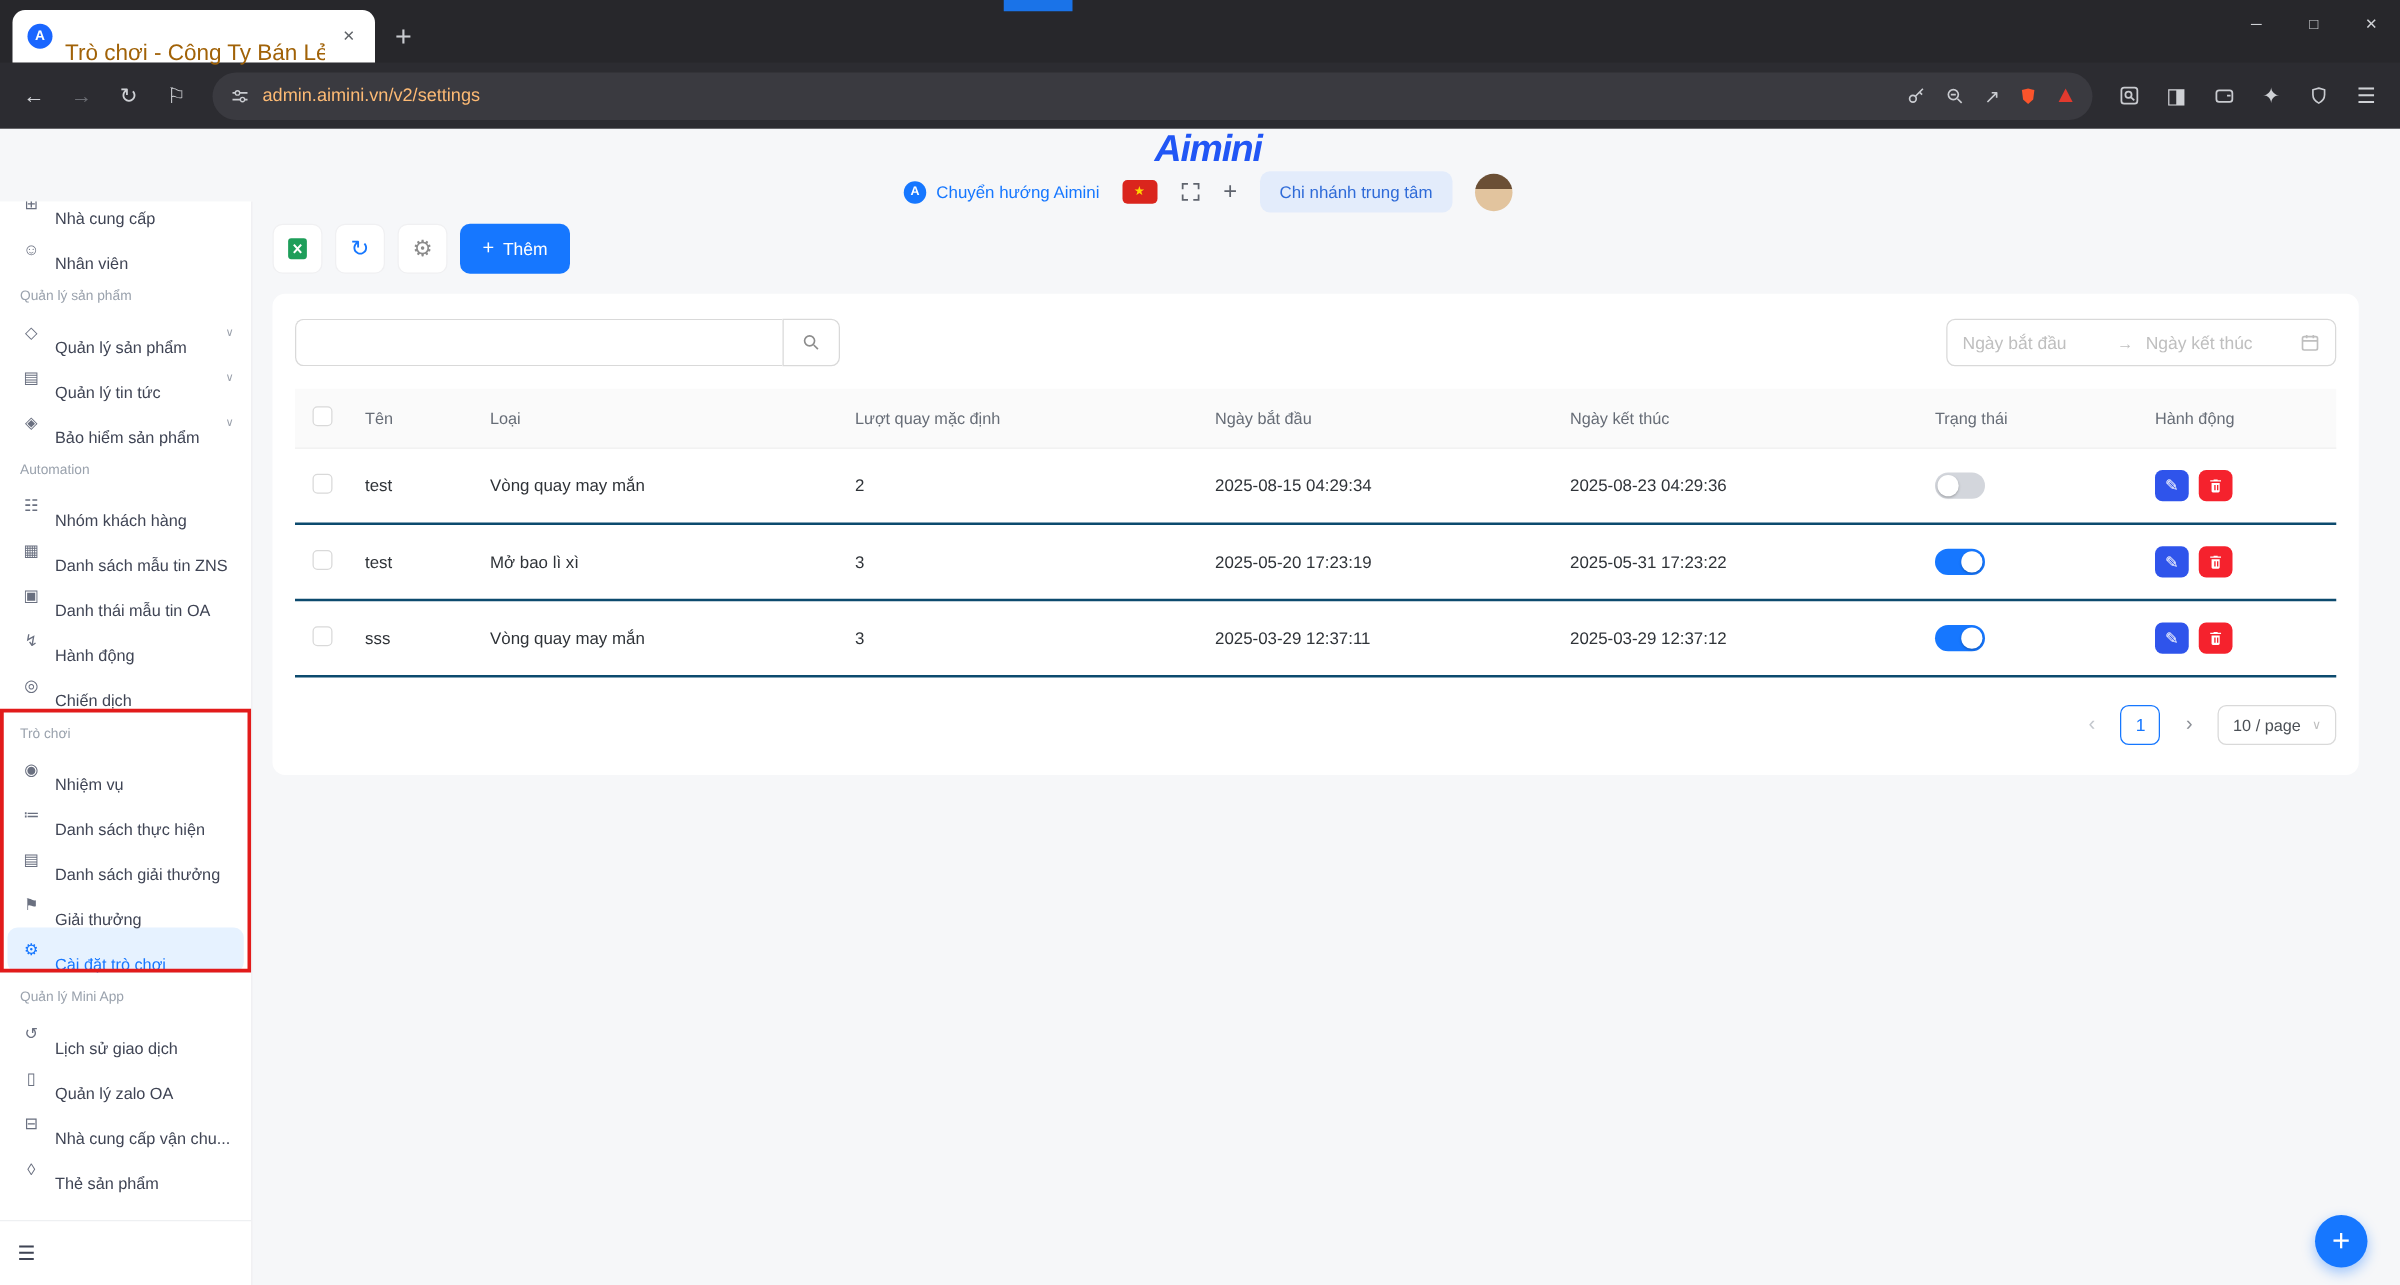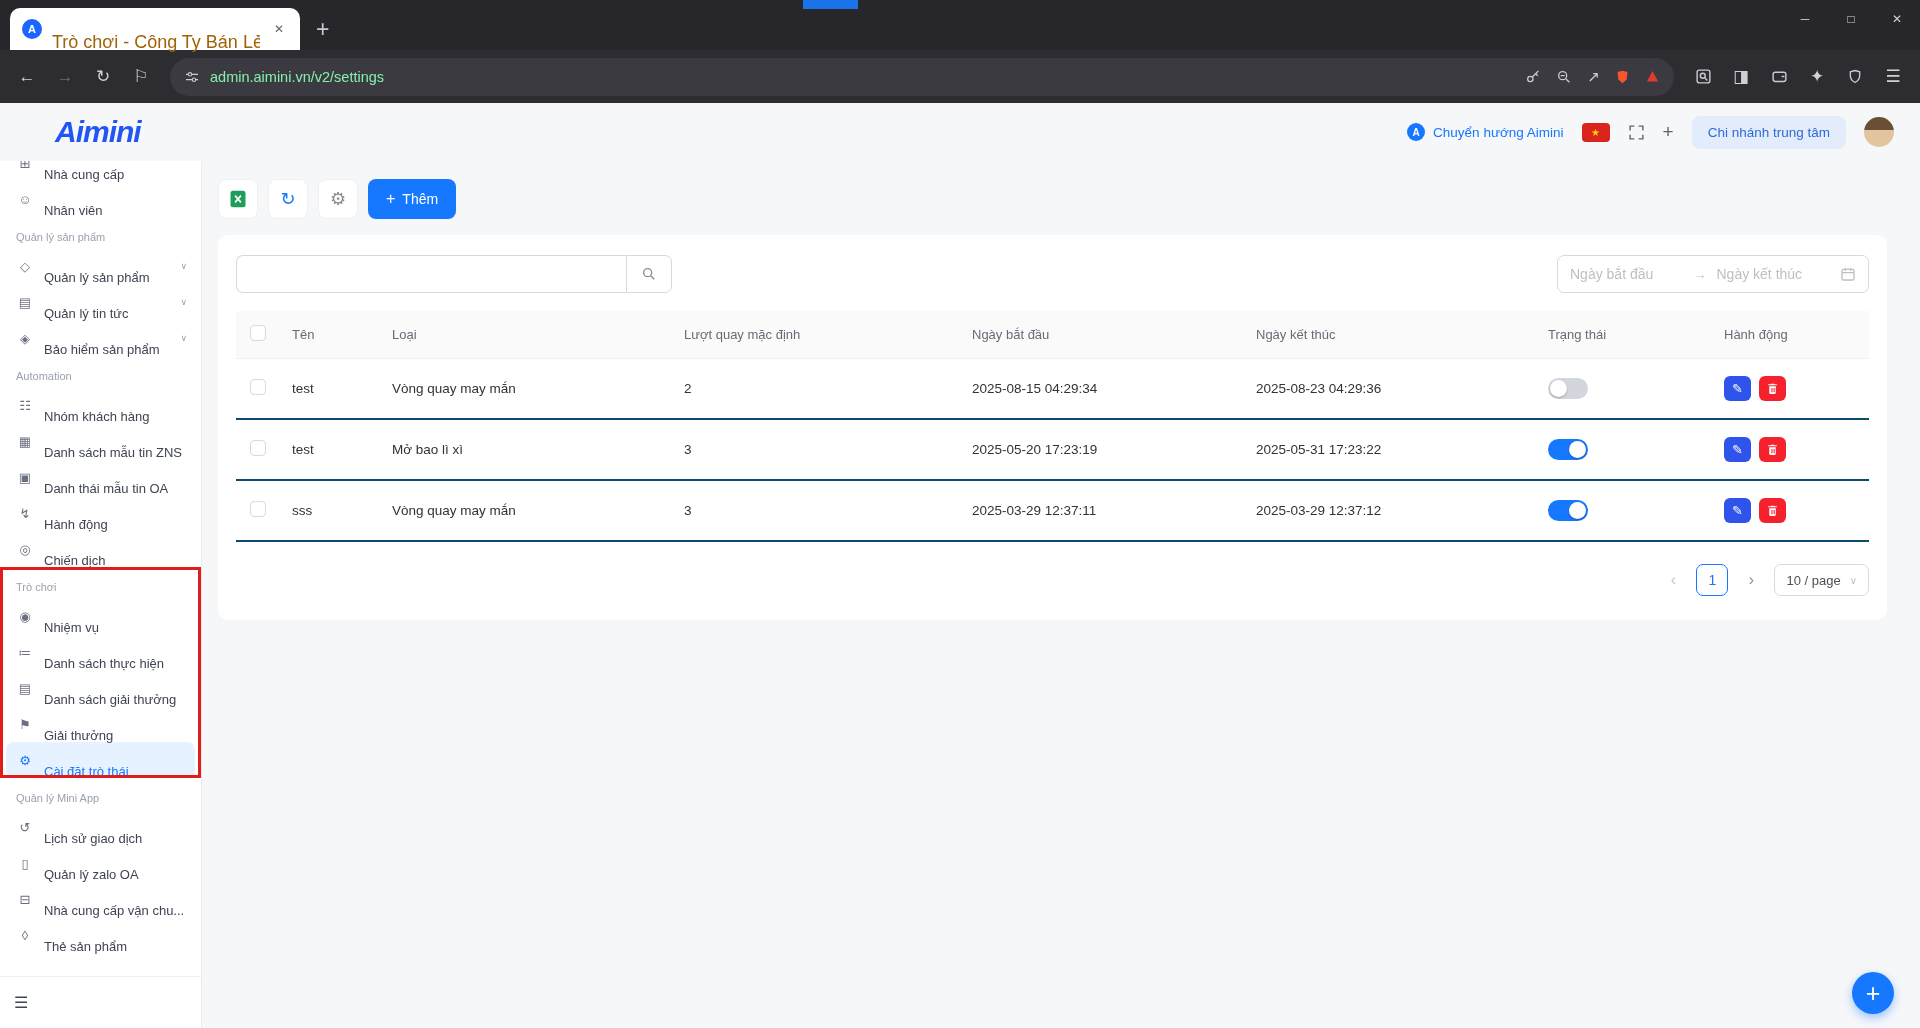--- a/index.html
+++ b/index.html
@@ -14,28 +14,28 @@
   .tab-favicon{width:20px;height:20px;min-width:20px;border-radius:50%;background:#1a66ff;color:#fff;font-size:11px;font-weight:bold;display:flex;align-items:center;justify-content:center;}
   .tab-title{font-size:18px;color:#a16207;white-space:nowrap;overflow:hidden;flex:1;margin-top:27px;}
   .tab-close{color:#5f6368;font-size:12px;cursor:pointer;padding:2px 4px;}
   .newtab{color:#c9cbd0;font-size:23px;margin:0 0 9px 16px;line-height:1;cursor:pointer;}
   .win-controls{position:absolute;right:0;top:0;display:flex;}
   .win-btn{width:46px;height:38px;color:#d0d2d6;display:flex;align-items:center;justify-content:center;font-size:12px;cursor:pointer;}
   .toolbar{height:53px;background:#2c2c31;display:flex;align-items:center;padding:0 10px;gap:4px;}
   .nav-btn{width:34px;height:34px;display:flex;align-items:center;justify-content:center;color:#cfd1d5;font-size:17px;border-radius:50%;cursor:pointer;}
   .nav-btn.disabled{color:#6a6c72;}
   .urlbar{flex:1;height:38px;background:#3a3a40;border-radius:19px;display:flex;align-items:center;padding:0 14px;gap:10px;margin:0 8px;cursor:text;}
-  .url-text{color:#86efac;font-size:14.5px;flex:1;white-space:nowrap;overflow:hidden;}
+  .url-text{color:#fdba74;font-size:14.5px;flex:1;white-space:nowrap;overflow:hidden;}
   .url-icons{display:flex;align-items:center;gap:15px;}
   .url-icons span{display:flex;align-items:center;color:#c9cbd0;font-size:15px;cursor:pointer;}
   .right-cluster{display:flex;align-items:center;gap:4px;}
 
   
   .app{height:925px;display:flex;flex-direction:column;background:#f6f7f9;}
-  .app-header{height:58px;display:flex;align-items:center;justify-content:space-between;padding:0 26px 0 55px;}
+  .app-header{height:58px;display:flex;align-items:center;justify-content:space-between;padding:0 42px 0 55px;flex-direction:column;}
   .logo{font-size:30px;font-weight:bold;font-style:italic;color:#2156f5;letter-spacing:-1px;cursor:pointer;}
   .header-right{display:flex;align-items:center;gap:18px;}
   .redirect-link{color:#1677ff;font-size:13.5px;display:flex;gap:8px;align-items:center;cursor:pointer;}
   .mini-a{width:18px;height:18px;border-radius:50%;background:#1677ff;color:#fff;font-size:10px;font-weight:bold;display:flex;align-items:center;justify-content:center;}
   .flag{width:28px;height:19px;background:#da251d;border-radius:4px;color:#ffd500;font-size:10px;display:flex;align-items:center;justify-content:center;cursor:pointer;}
   .hdr-icon{color:#5f646e;display:flex;align-items:center;cursor:pointer;font-size:19px;}
   .branch-btn{background:#e3ecfb;color:#2f6bd8;font-size:13.5px;padding:9px 16px;border-radius:8px;cursor:pointer;white-space:nowrap;}
   .avatar{width:30px;height:30px;border-radius:50%;background:linear-gradient(#6b4f35 42%,#e2c49e 42%);cursor:pointer;}
   .app-body{flex:1;display:flex;overflow:hidden;}
 
@@ -265,21 +265,21 @@
             <div class="nav-item">
               <span class="nav-icon">▤</span>
               <span class="nav-label">Danh sách giải thưởng</span>
             </div>
             <div class="nav-item">
               <span class="nav-icon">⚑</span>
               <span class="nav-label">Giải thưởng</span>
             </div>
             <div class="nav-item active">
               <span class="nav-icon">⚙</span>
-              <span class="nav-label">Cài đặt trò thái</span>
+              <span class="nav-label">Cài đặt trò chơi</span>
             </div>
             <div class="annotation"></div>
           </div>
           <div class="nav-group">
             <div class="nav-group-header">Quản lý Mini App</div>
             <div class="nav-item">
               <span class="nav-icon">↺</span>
               <span class="nav-label">Lịch sử giao dịch</span>
             </div>
             <div class="nav-item">

